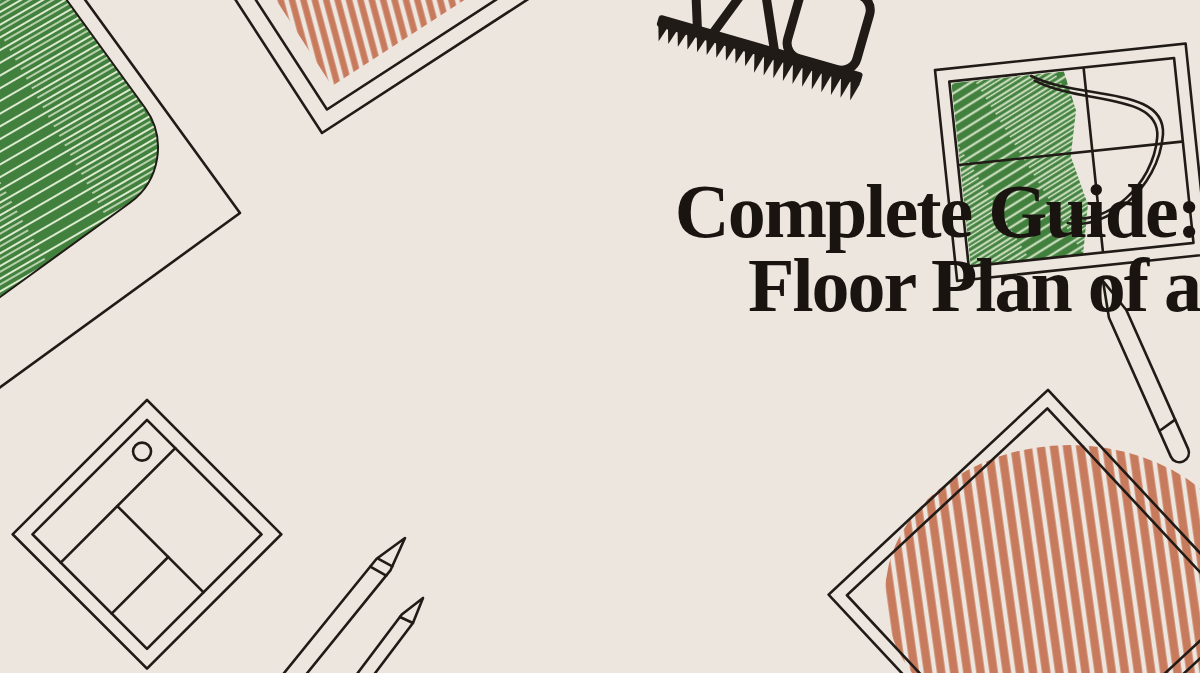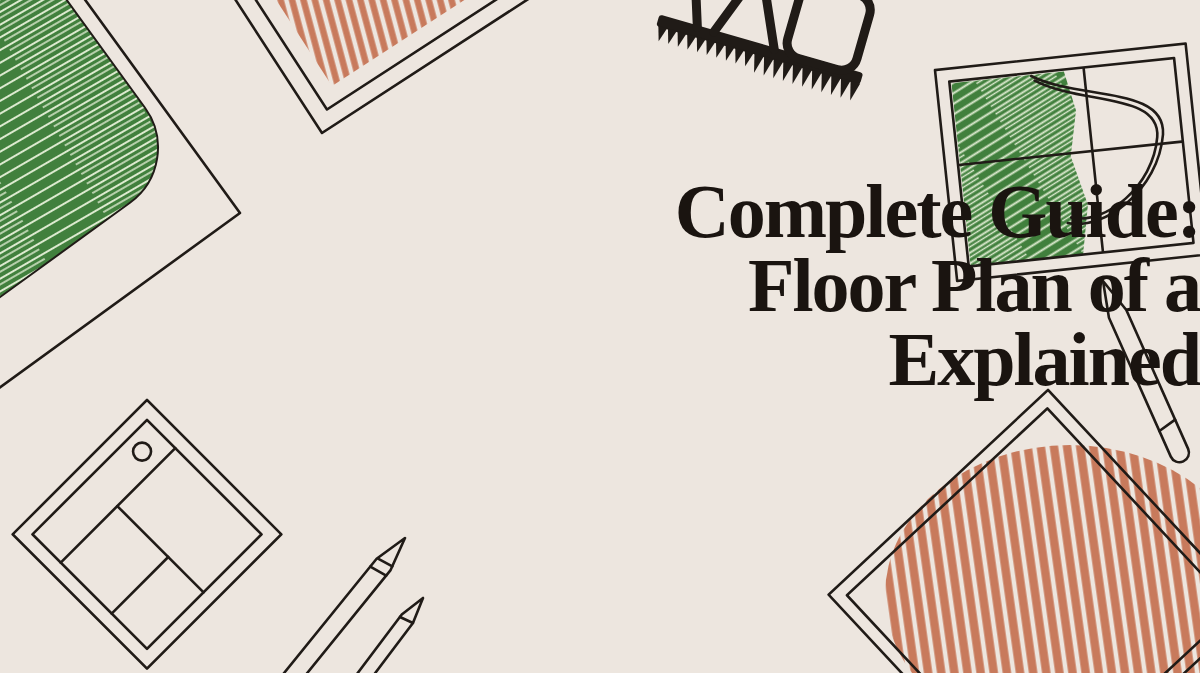--- a/index.html
+++ b/index.html
@@ -135,16 +135,15 @@
     </g>
     <g transform="translate(423,598) rotate(127)">
       <path class="ln" d="M0 0 L26 -7 L150 -7 A7 7 0 0 1 150 7 L26 7 Z"></path>
       <line class="ln" x1="26" y1="-7" x2="29" y2="7" stroke-width="2.2"></line>
     </g>
   </svg>
 
   <div class="title">
     <div class="title-line">Complete Guide:</div>
     <div class="title-line">Floor Plan of a</div>
-    <div class="title-line">Explained</div>
   </div>
 
 </div>
 
 </body></html>

